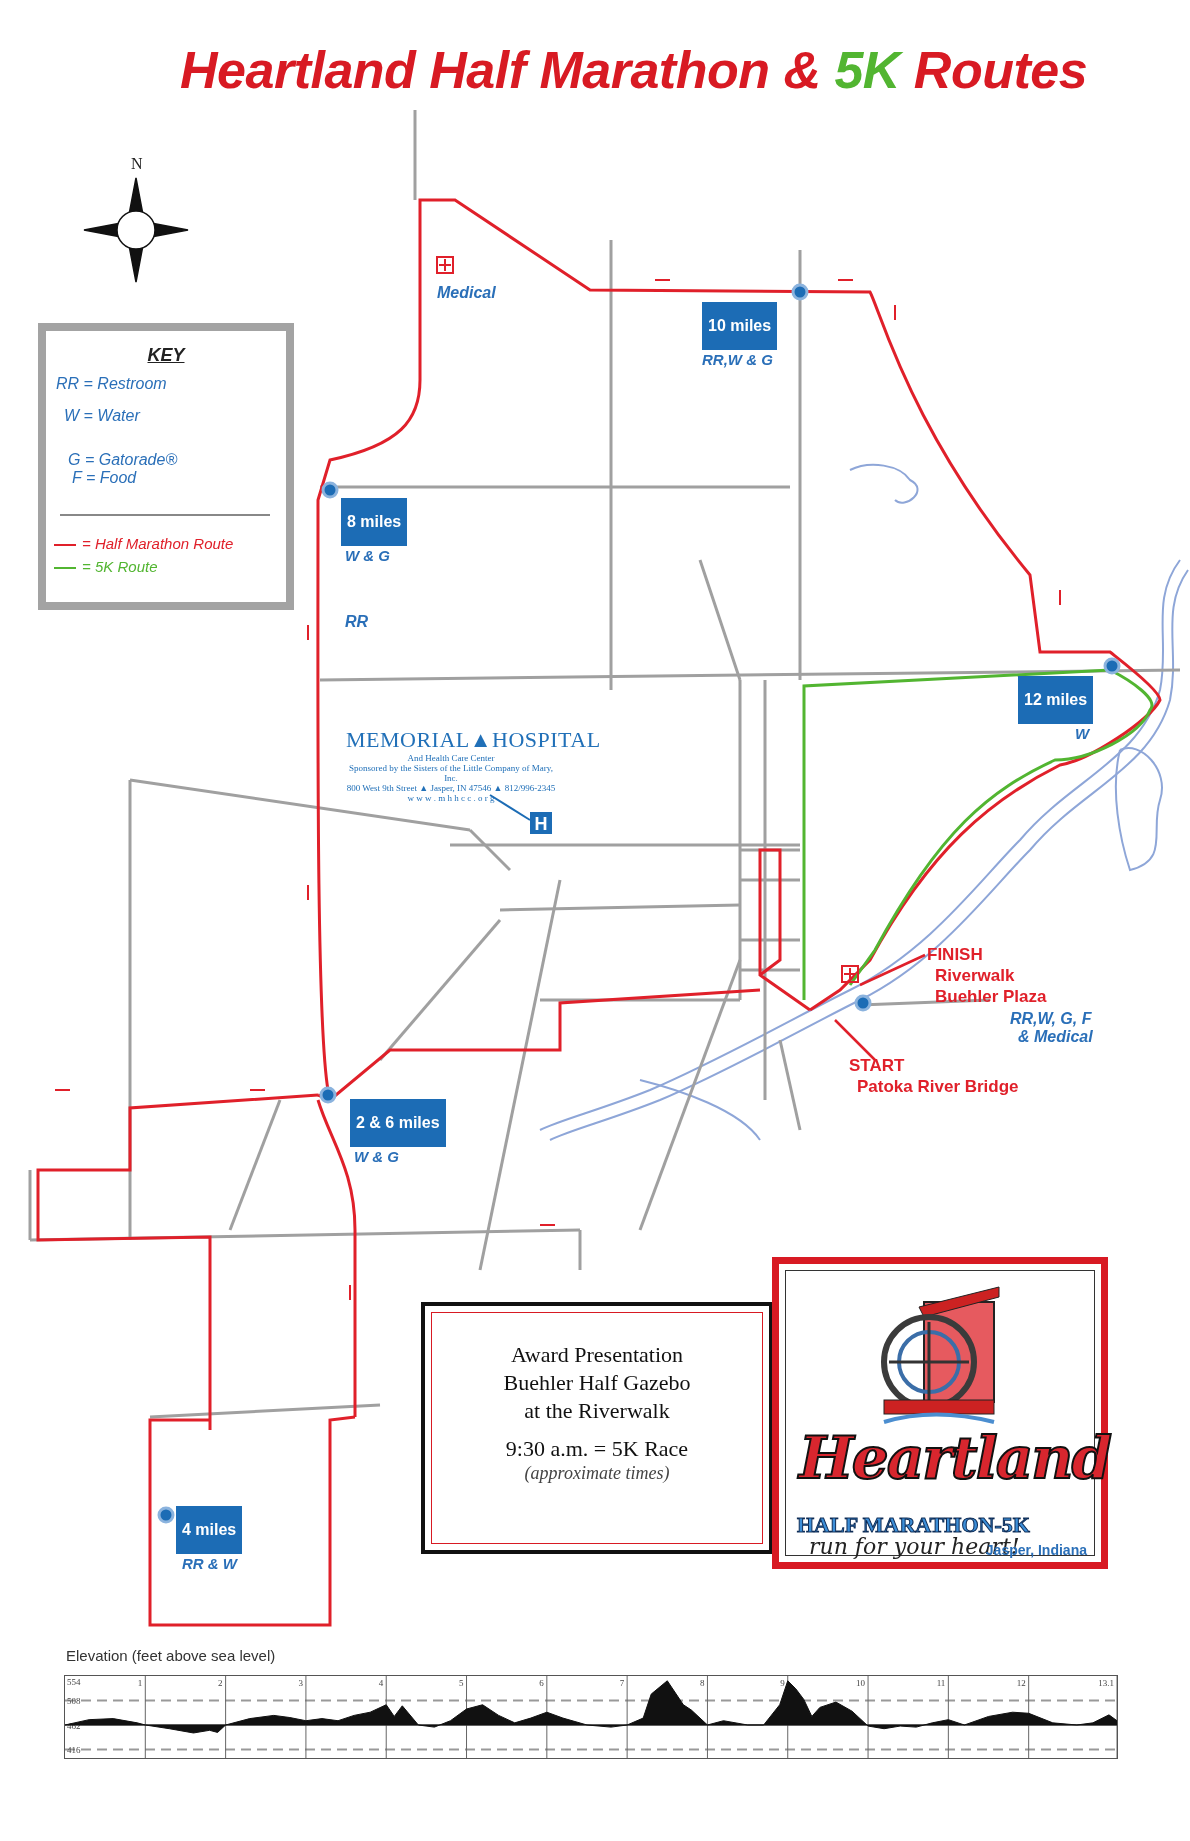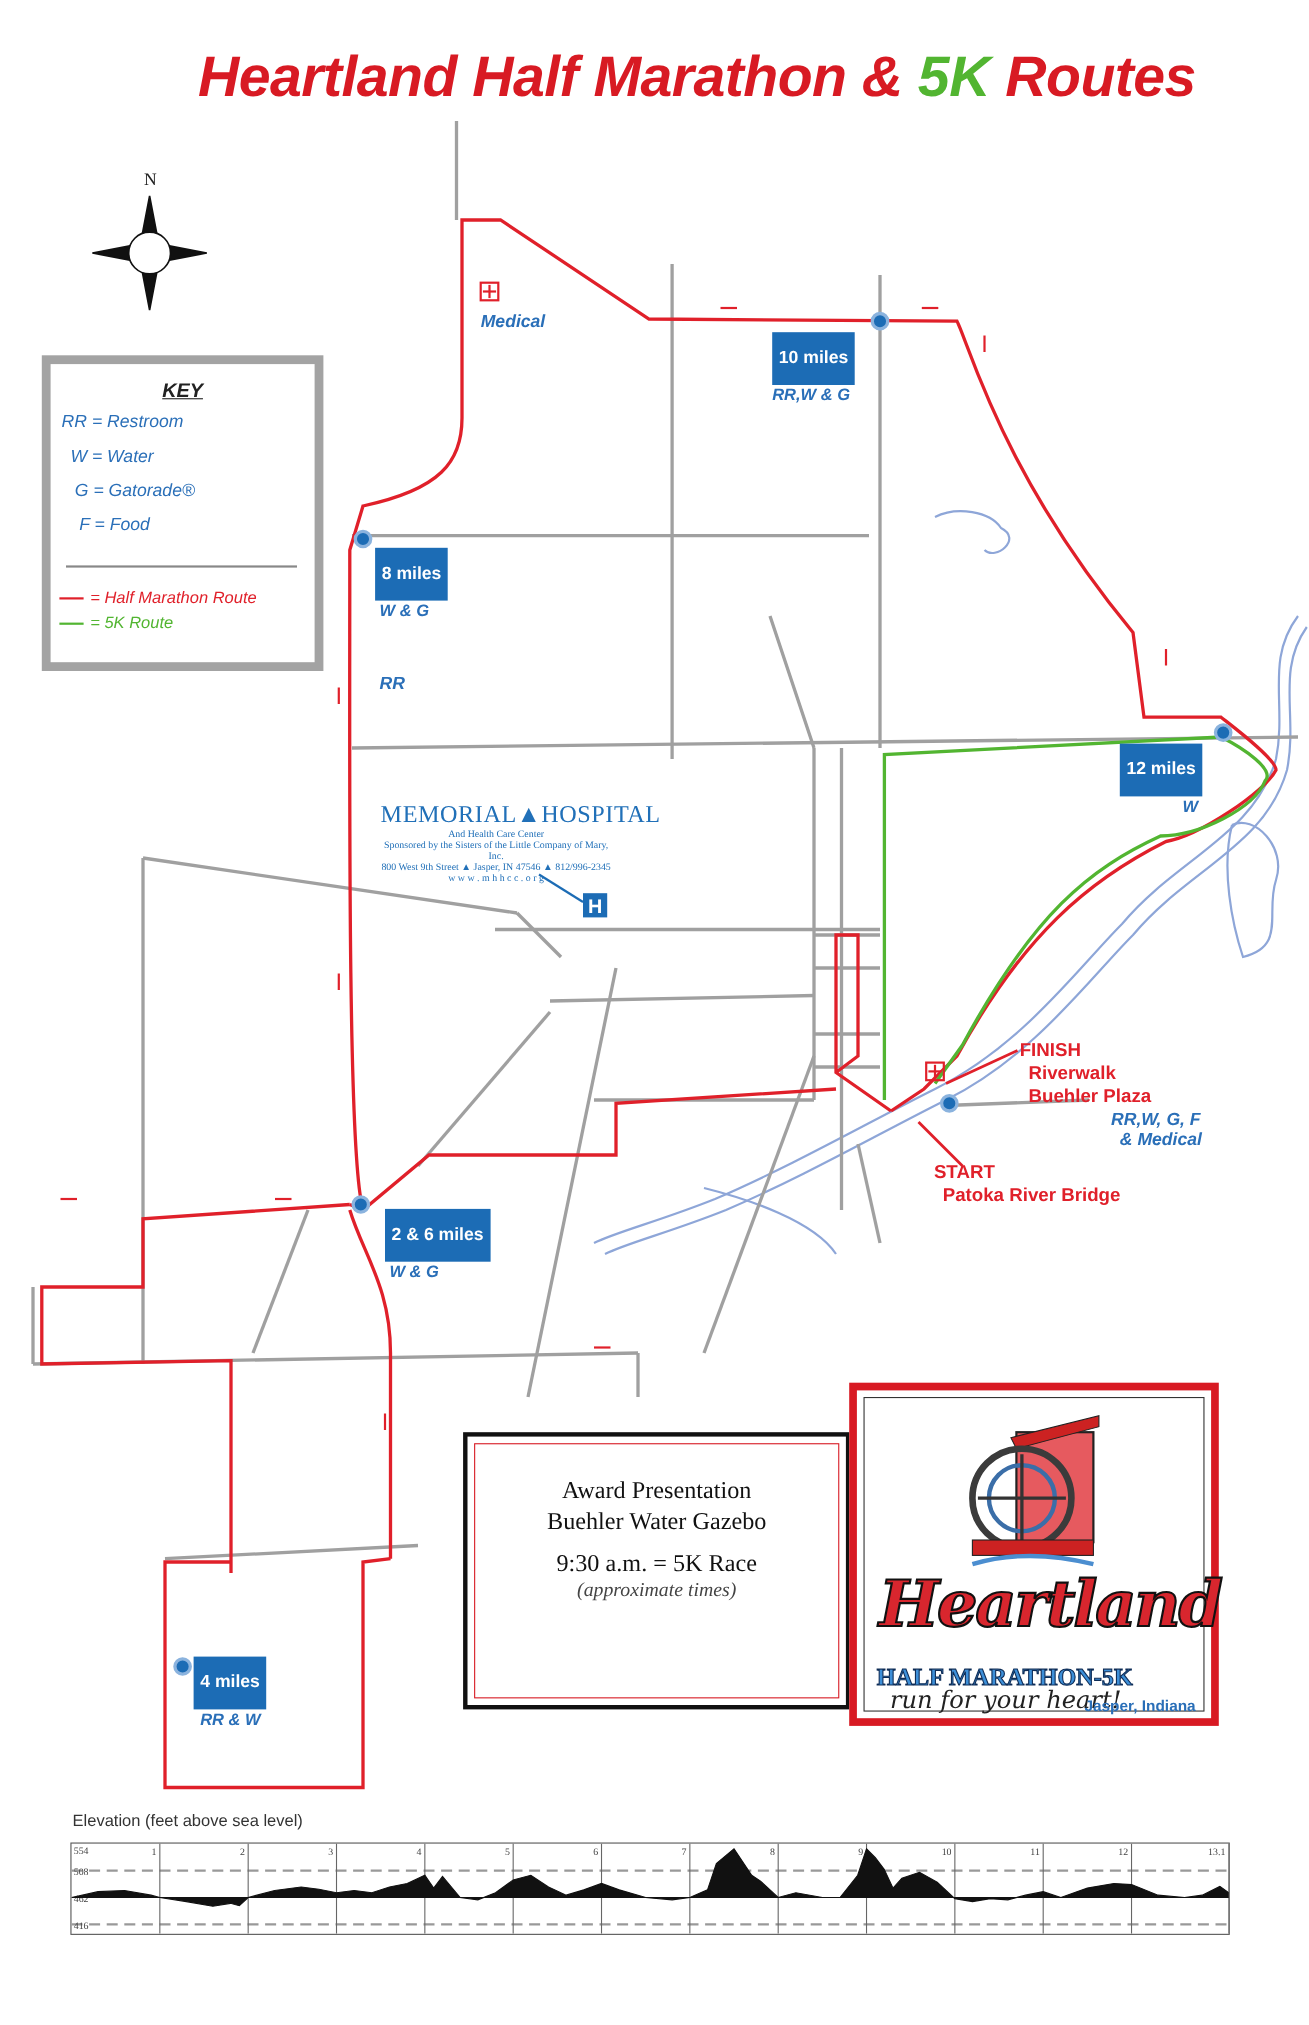--- a/index.html
+++ b/index.html
@@ -147,21 +147,21 @@
       <line x1="350" y1="1300" x2="350" y2="1285"></line>
   </g>
 </svg>
 
 <div class="compass-n">N</div>
 
 <div class="key">
   <div class="key-title">KEY</div>
   <div class="key-row" style="left:10px;top:44px"><span>RR</span> = <span>Restroom</span></div>
   <div class="key-row" style="left:18px;top:76px"><span>W</span> = <span>Water</span></div>
-  <div class="key-row" style="left:22px;top:107px"><span>G</span> = <span>Gatorade®</span></div>
+  <div class="key-row" style="left:22px;top:120px"><span>G</span> = <span>Gatorade®</span></div>
   <div class="key-row" style="left:26px;top:138px"><span>F</span> = <span>Food</span></div>
   <div class="key-sep"></div>
   <div class="key-line" style="left:8px;top:204px;color:#e0202a"><span class="sw" style="background:#e0202a"></span>= <span>Half Marathon Route</span></div>
   <div class="key-line" style="left:8px;top:227px;color:#52b531"><span class="sw" style="background:#52b531"></span>= <span>5K Route</span></div>
 </div>
 
 <div class="mile" style="left:702px;top:302px"><span class="badge">10 miles</span><span class="svc">RR,W &amp; G</span></div>
 <div class="mile" style="left:341px;top:498px"><span class="badge">8 miles</span><span class="svc" style="margin-left:4px">W &amp; G</span></div>
 <div class="mile" style="left:1018px;top:676px"><span class="badge">12 miles</span><span class="svc" style="text-align:right;margin-right:4px">W</span></div>
 <div class="mile" style="left:350px;top:1099px"><span class="badge">2 &amp; 6 miles</span><span class="svc" style="margin-left:4px">W &amp; G</span></div>
@@ -189,21 +189,22 @@
   <div class="h2">And Health Care Center</div>
   <div class="h2">Sponsored by the Sisters of the Little Company of Mary, Inc.</div>
   <div class="h2">800 West 9th Street ▲ Jasper, IN 47546 ▲ 812/996-2345</div>
   <div class="h2">w w w . m h h c c . o r g</div>
 </div>
 
 <div class="award">
   <div class="award-inner">
     <div class="a-lines">
       <div>Award Presentation</div>
-        <div>Buehler Water Gazebo</div>
+        <div>Buehler Half Gazebo</div>
+        <div>at the Riverwalk</div>
     </div>
     <div class="a-times">
       <div>9:30 a.m. = 5K Race</div>
     </div>
     <div class="a-approx">(approximate times)</div>
   </div>
 </div>
 
 <div class="logo">
   <div class="logo-inner"></div>

